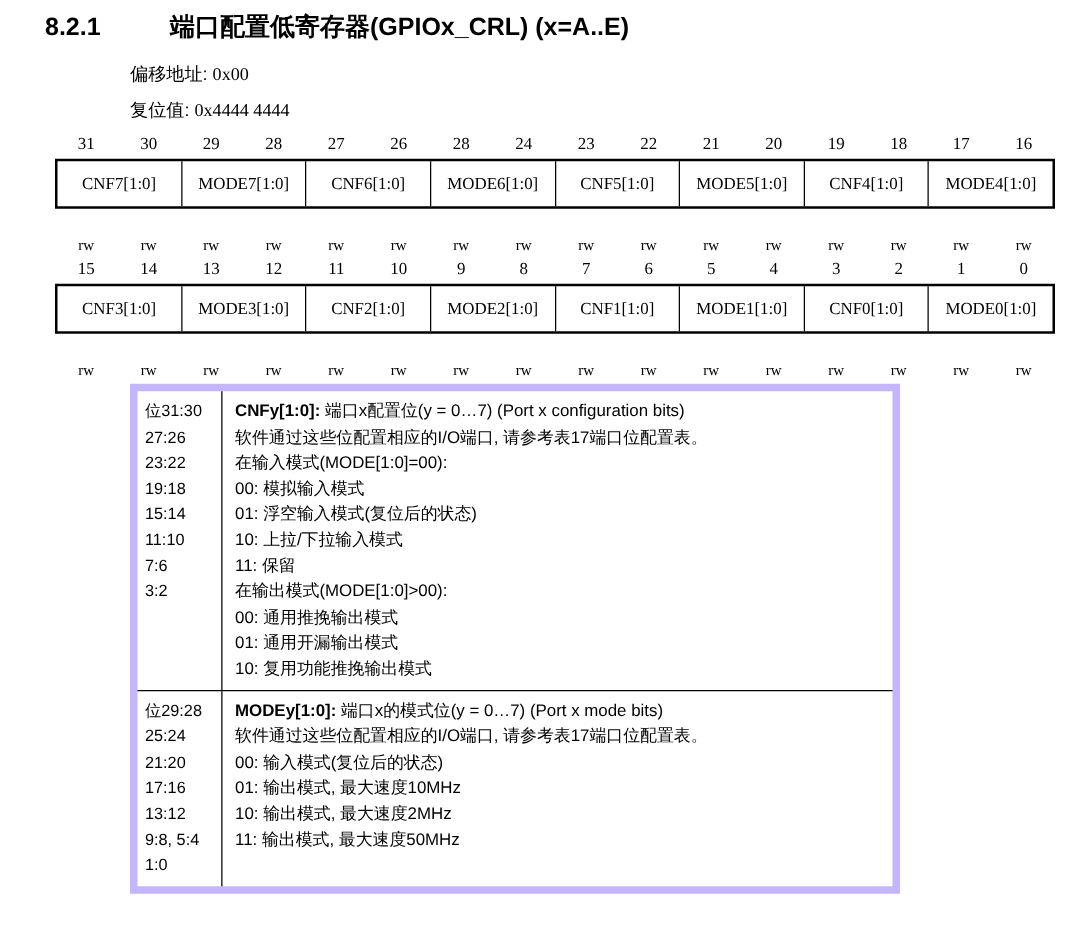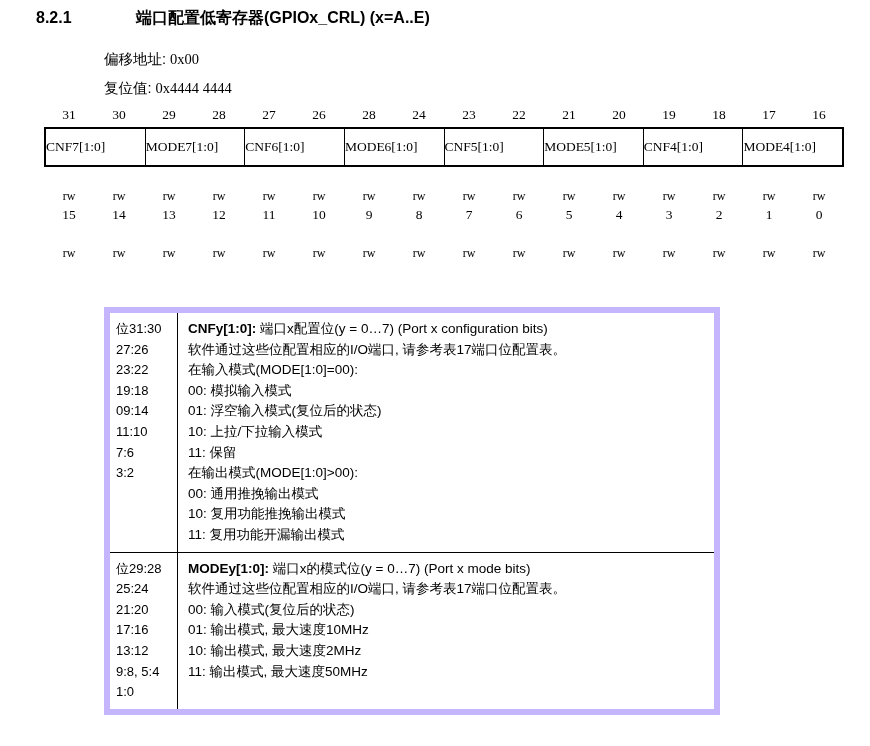--- a/index.html
+++ b/index.html
@@ -19,21 +19,21 @@
     position: relative;
     width: 870px;
     height: 746px;
   }
   .heading {
     position: absolute;
     left: 36px;
     top: 8px;
     font-family: "Liberation Sans", sans-serif;
     font-weight: bold;
-    font-size: 16px;
+    font-size: 20px;
     letter-spacing: 0px;
     white-space: nowrap;
   }
   .heading .num {
     display: inline-block;
     width: 100px;
   }
   .meta {
     position: absolute;
     left: 104px;
@@ -72,20 +72,21 @@
     width: 800px;
     height: 40px;
     border: 2px solid #000;
     box-sizing: border-box;
     margin-top: 3px;
   }
   .regrow .field {
     flex: 1 1 0;
     border-right: 1px solid #000;
     box-sizing: border-box;
+    text-align: center;
     font-family: "Liberation Serif", serif;
     font-size: 13.5px;
     line-height: 36px;
     white-space: nowrap;
   }
   .regrow .field:last-child { border-right: none; }
   .rwrow {
     display: flex;
     width: 800px;
     height: 18px;
@@ -217,20 +218,30 @@
       <div class="cell">8</div>
       <div class="cell">7</div>
       <div class="cell">6</div>
       <div class="cell">5</div>
       <div class="cell">4</div>
       <div class="cell">3</div>
       <div class="cell">2</div>
       <div class="cell">1</div>
       <div class="cell">0</div>
     </div>
+    <div class="regrow">
+      <div class="field">CNF3[1:0]</div>
+      <div class="field">MODE3[1:0]</div>
+      <div class="field">CNF2[1:0]</div>
+      <div class="field">MODE2[1:0]</div>
+      <div class="field">CNF1[1:0]</div>
+      <div class="field">MODE1[1:0]</div>
+      <div class="field">CNF0[1:0]</div>
+      <div class="field">MODE0[1:0]</div>
+    </div>
     <div class="rwrow">
       <div class="cell">rw</div>
       <div class="cell">rw</div>
       <div class="cell">rw</div>
       <div class="cell">rw</div>
       <div class="cell">rw</div>
       <div class="cell">rw</div>
       <div class="cell">rw</div>
       <div class="cell">rw</div>
       <div class="cell">rw</div>
@@ -245,37 +256,37 @@
   </div>
 
   <div class="desc-table">
 
     <div class="desc-row">
       <div class="bits-col">
         <div class="bl">位31:30</div>
         <div class="bl">27:26</div>
         <div class="bl">23:22</div>
         <div class="bl">19:18</div>
-        <div class="bl">09:14</div>
+        <div class="bl">15:14</div>
         <div class="bl">11:10</div>
         <div class="bl">7:6</div>
         <div class="bl">3:2</div>
       </div>
       <div class="body-col">
         <div class="line first"><span class="bold">CNFy[1:0]:</span><span> 端口x配置位(y = 0…7) (Port x configuration bits)</span></div>
         <div class="line">软件通过这些位配置相应的I/O端口, 请参考表17端口位配置表。</div>
         <div class="line">在输入模式(MODE[1:0]=00):</div>
         <div class="line">00: 模拟输入模式</div>
         <div class="line">01: 浮空输入模式(复位后的状态)</div>
         <div class="line">10: 上拉/下拉输入模式</div>
         <div class="line">11: 保留</div>
         <div class="line">在输出模式(MODE[1:0]&gt;00):</div>
         <div class="line">00: 通用推挽输出模式</div>
+        <div class="line">01: 通用开漏输出模式</div>
         <div class="line">10: 复用功能推挽输出模式</div>
-        <div class="line">11: 复用功能开漏输出模式</div>
       </div>
     </div>
 
     <div class="desc-row">
       <div class="bits-col">
         <div class="bl">位29:28</div>
         <div class="bl">25:24</div>
         <div class="bl">21:20</div>
         <div class="bl">17:16</div>
         <div class="bl">13:12</div>

